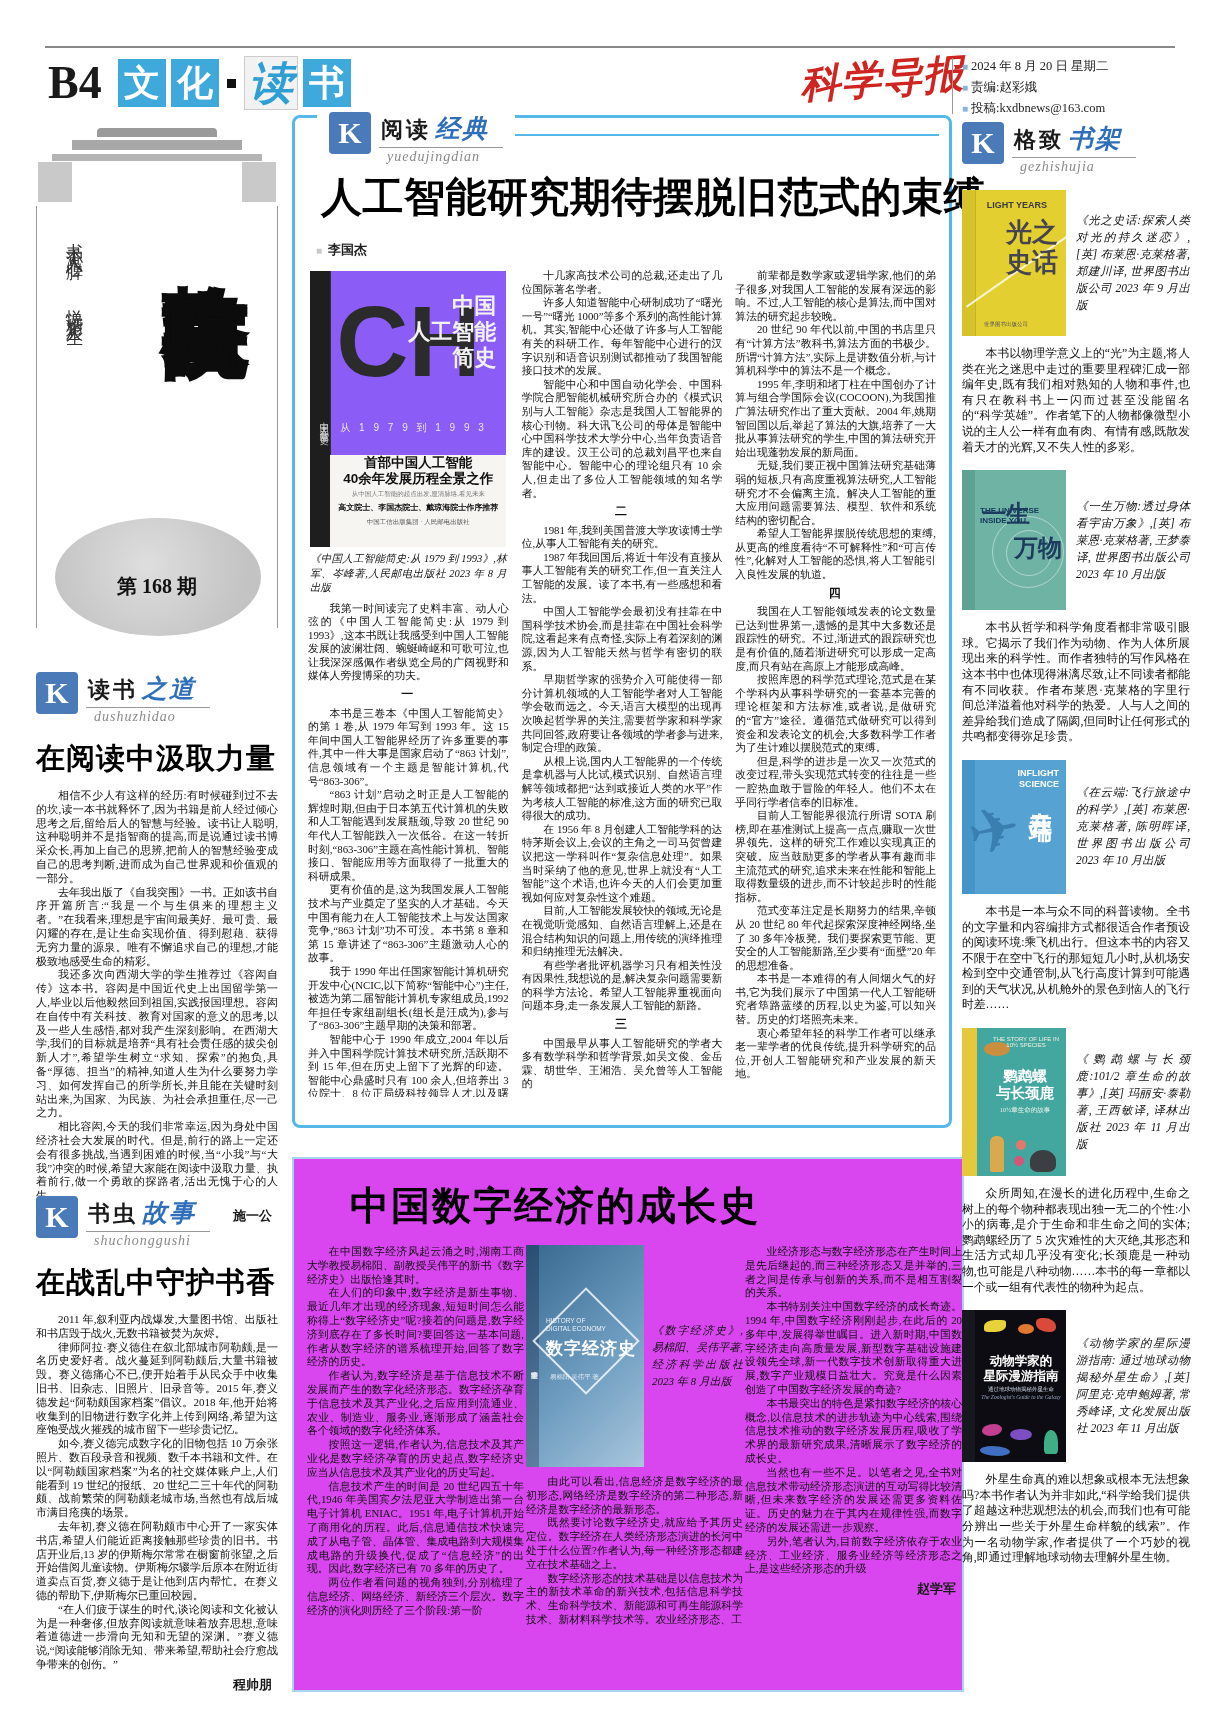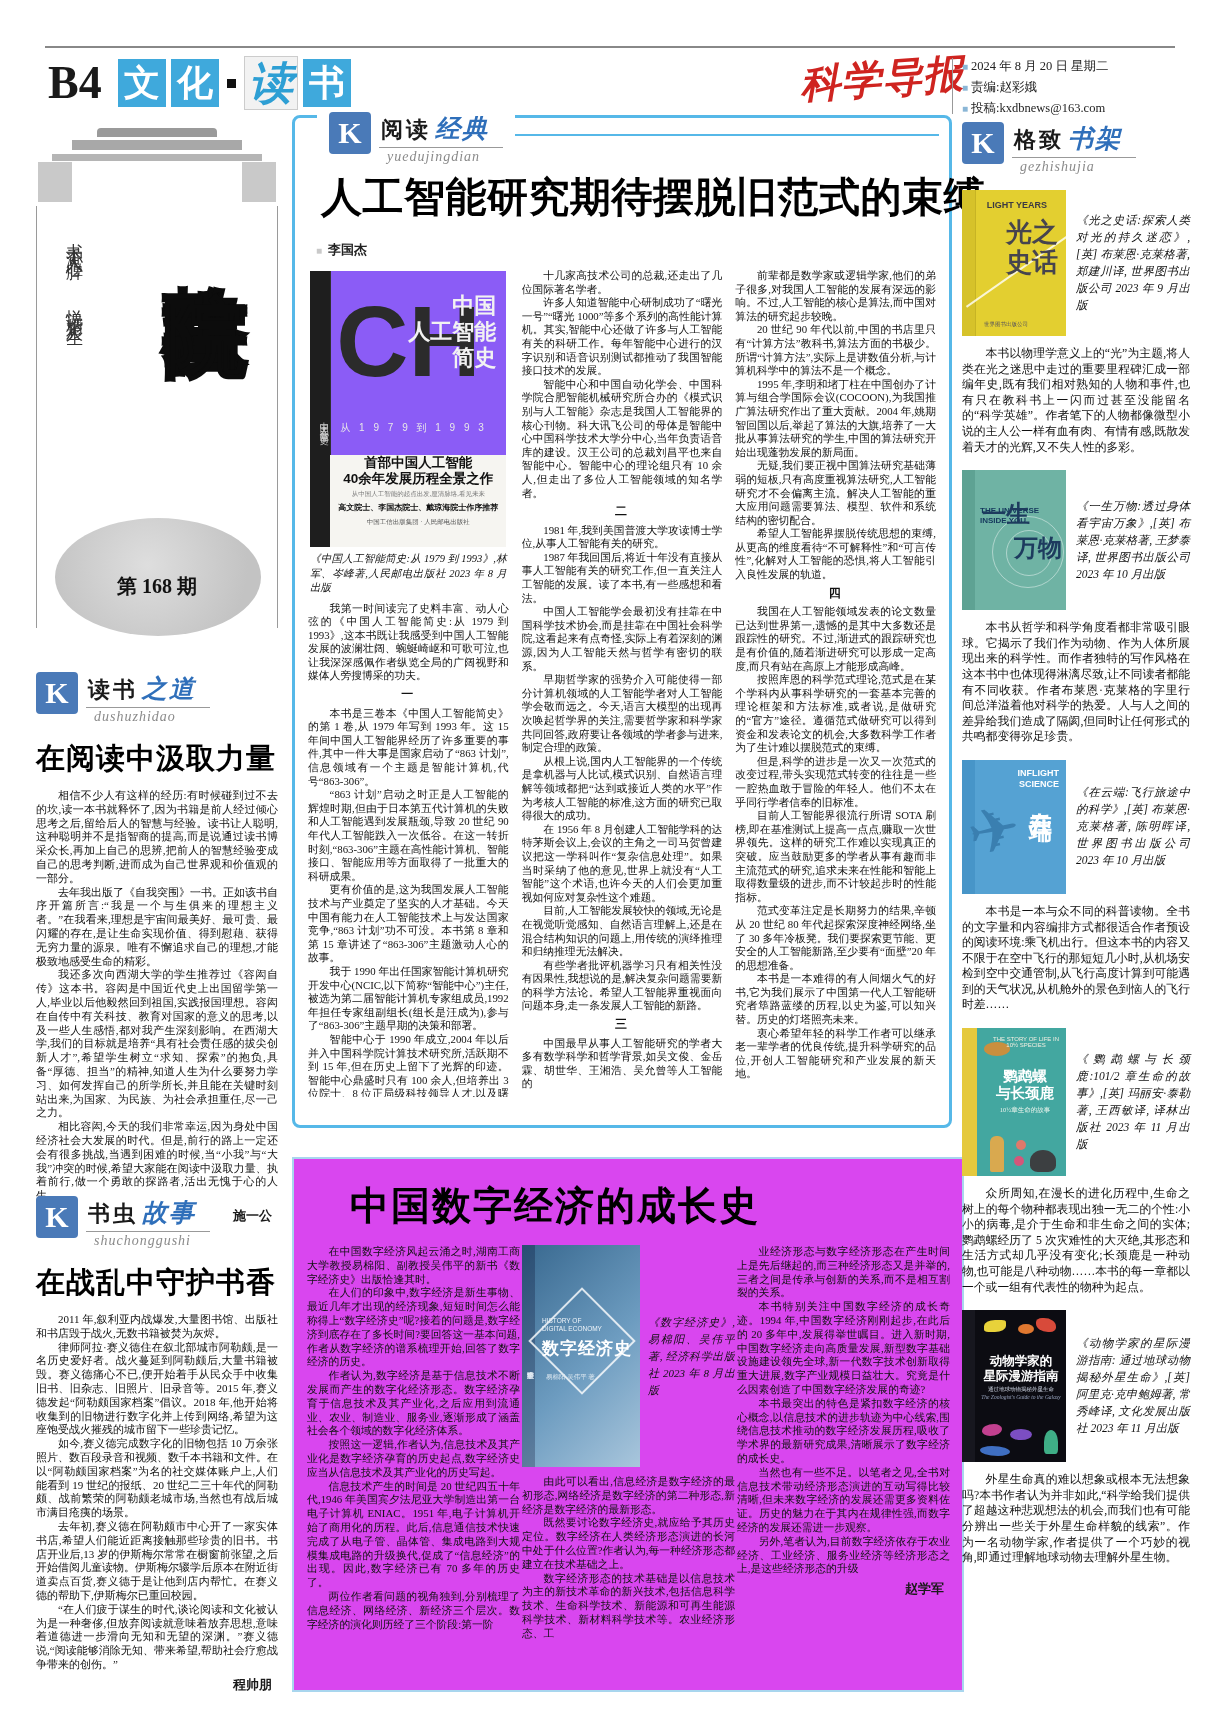--- a/index.html
+++ b/index.html
@@ -78,21 +78,21 @@
       text-align:center;margin-top:7px;}
   .ai-cover .band .b1{font-size:13.5px;font-weight:900;font-family:"Liberation Sans",sans-serif;line-height:16px;}
   .ai-cover .band .b3{font-size:6.5px;color:#777;margin-top:3px;}
   .ai-cover .band .b4{font-size:8px;font-weight:bold;margin-top:3px;}
   .ai-cover .band .b5{font-size:6.5px;color:#555;margin-top:5px;}
   
   .dig-box{position:absolute;left:292px;top:1157px;width:672px;height:535px;border:2px solid #a9d6ee;
       box-sizing:border-box;background:#d946ef;}
   .dig-title{margin:20px 0 6px 56px;font-size:39px;font-weight:900;letter-spacing:2px;
       font-family:"Liberation Serif",serif;color:#000;}
-  .dig-cols{display:flex;gap:2px;padding:6px 12px 0 13px;}
+  .dig-cols{display:flex;gap:2px;padding:6px 0 0 13px;}
   .dig-col{flex:1;overflow:hidden;height:428px;}
   .dig-col .bodytext{font-size:10.8px;line-height:13.8px;}
   .dig-cover-row{display:flex;gap:8px;}
   .dig-cover{position:relative;width:118px;height:222px;background:linear-gradient(135deg,#38688f 0%,#6d9cc0 55%,#a9c6dc 100%);
       overflow:hidden;flex:0 0 auto;}
   .dig-cover .spine{position:absolute;left:0;top:0;width:13px;height:100%;background:rgba(0,0,30,.25);
       writing-mode:vertical-rl;color:#e5edf4;font-size:7px;padding-top:10px;text-align:center;}
   .dig-cover .tri{position:absolute;left:22px;top:58px;width:72px;height:72px;border:2px solid rgba(255,255,255,.8);
       transform:rotate(45deg);}
   .dig-cover .en{position:absolute;left:20px;top:72px;font-size:6.5px;color:#eef4f9;font-family:"Liberation Sans",sans-serif;line-height:8px;}

